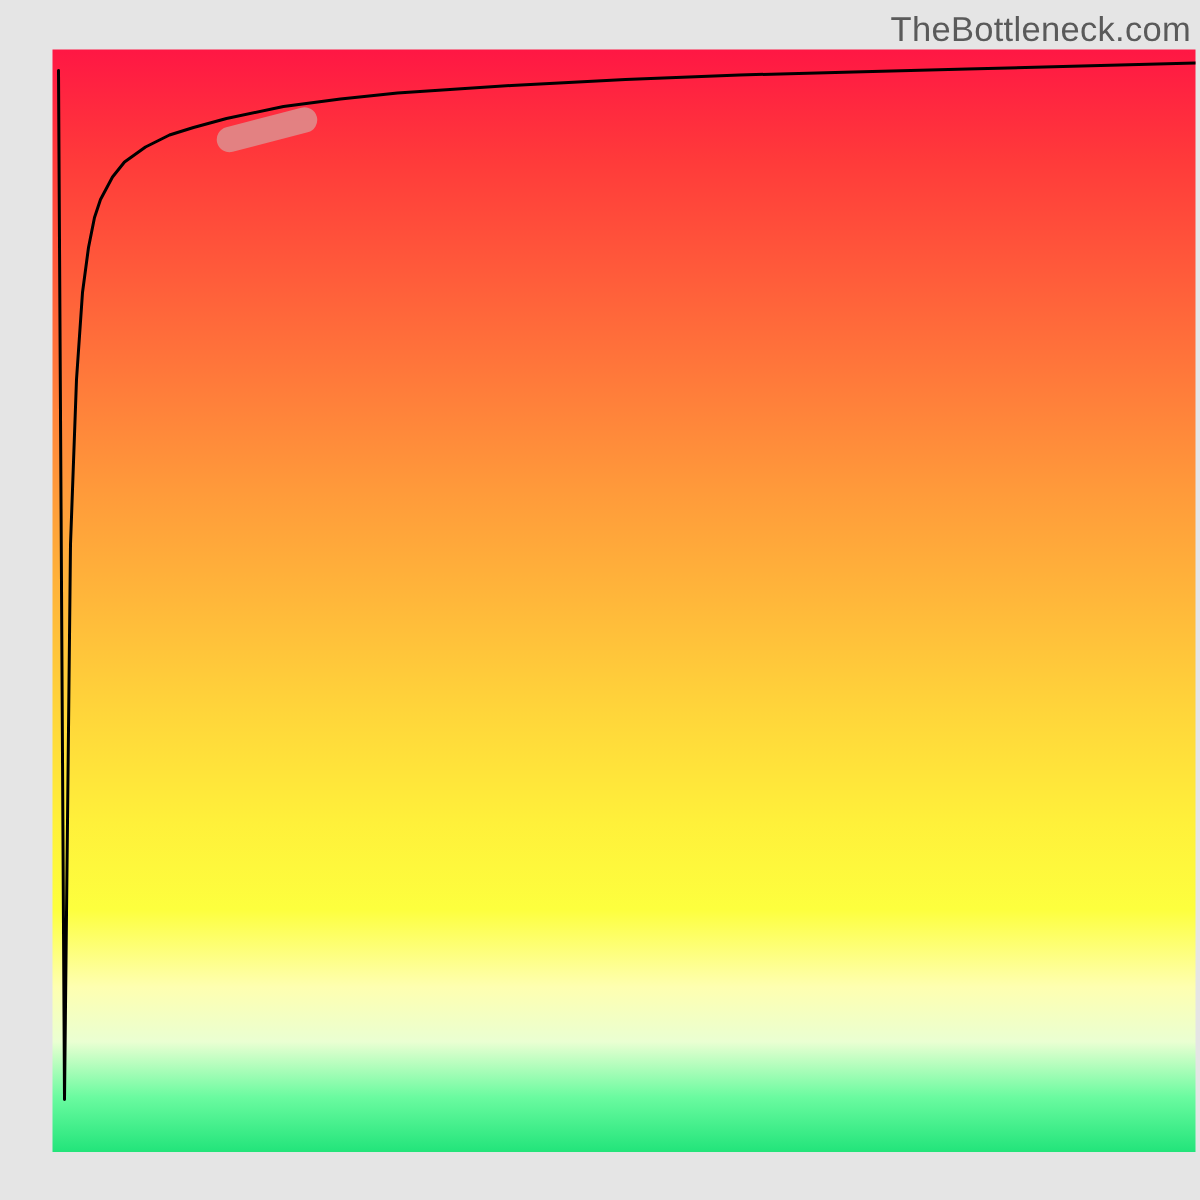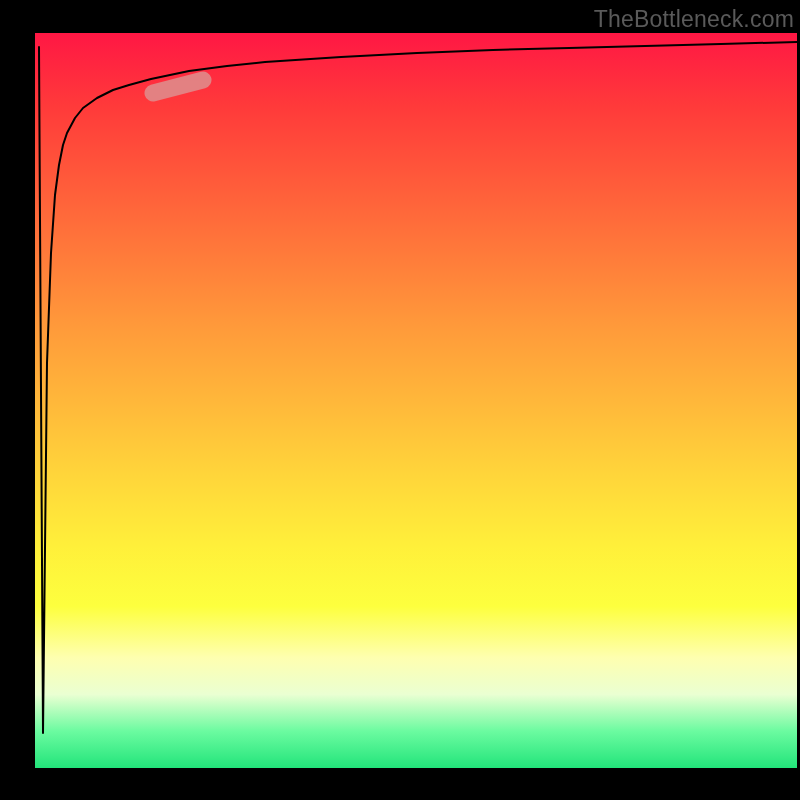--- a/index.html
+++ b/index.html
@@ -10,21 +10,21 @@
     font-family: Arial, Helvetica, sans-serif;
     position: relative;
     overflow: hidden;
   }
   .frame {
     position: absolute;
     left: 0;
     top: 0;
     width: 800px;
     height: 800px;
-    background: #000000;
+    background: #e5e5e5;
   }
   .plot-area {
     position: absolute;
     left: 35px;
     top: 33px;
     width: 762px;
     height: 735px;
     background: linear-gradient(to bottom,
       #ff1744 0%,
       #ff3a3a 10%,

